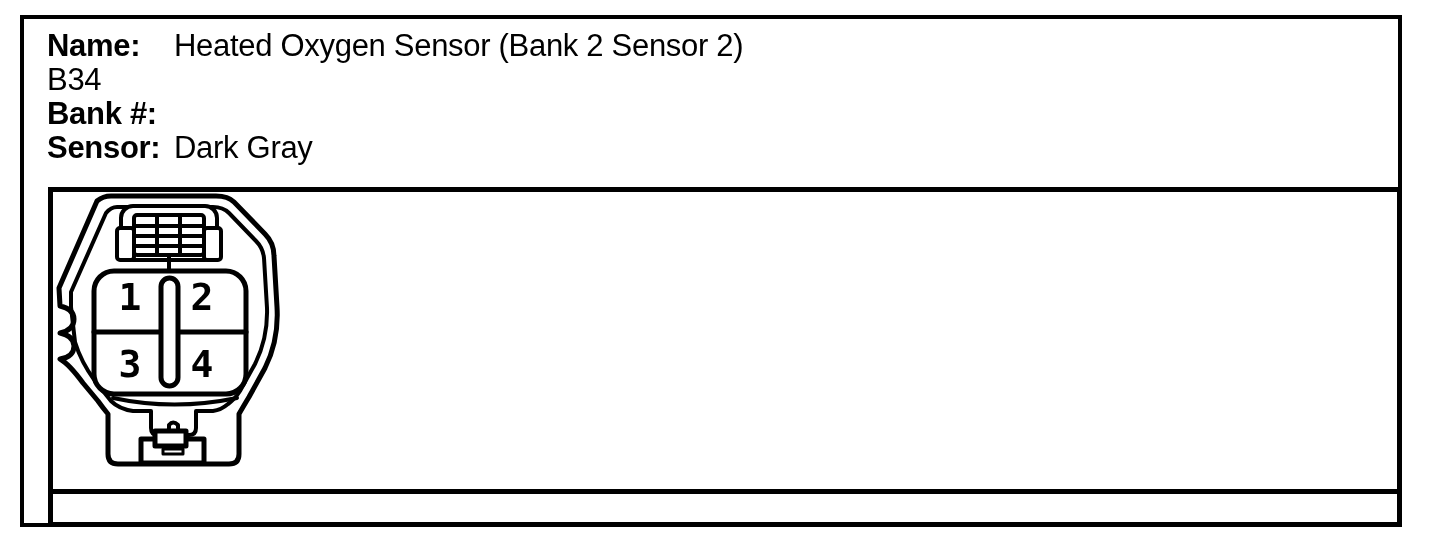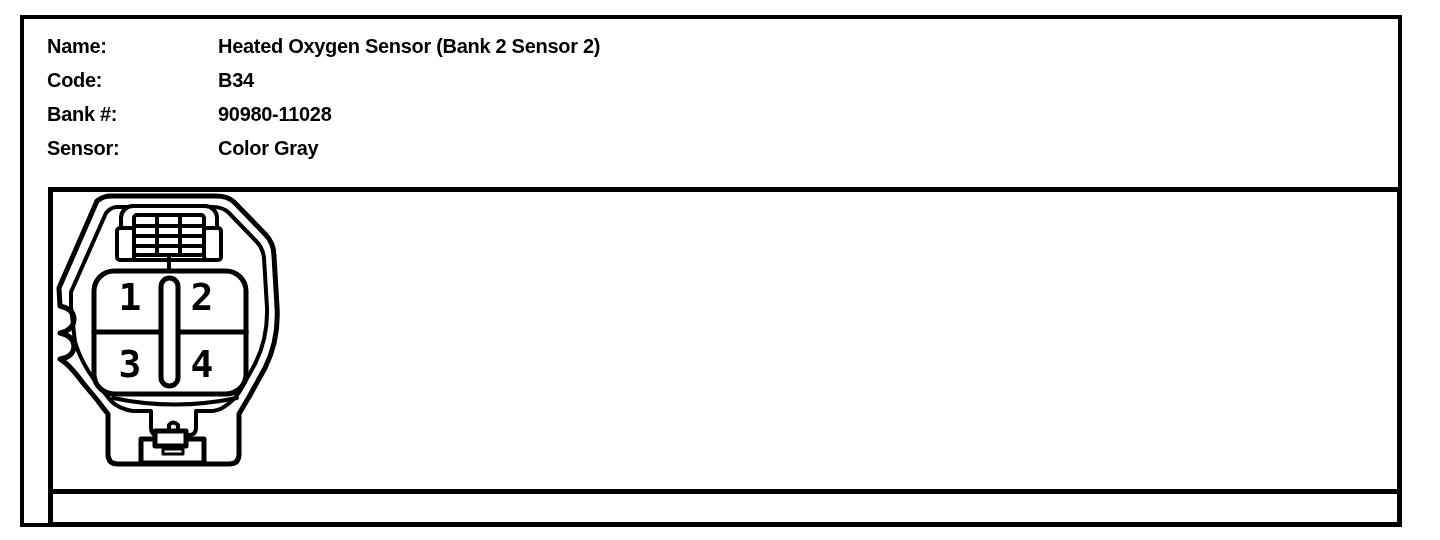--- a/index.html
+++ b/index.html
@@ -28,30 +28,29 @@
   .header-block {
     position: absolute;
     left: 23px;   
     top: 10px;
     display: flex;
     flex-direction: column;
   }
   .header-row {
     display: flex;
     line-height: 34px;
-    font-size: 20px;
+    font-size: 31px;
     letter-spacing: -0.3px;
-    gap: 44px;
   }
   .header-label {
     width: 127px;
     font-weight: bold;
   }
   .header-value {
-    font-weight: bold;
+    font-weight: normal;
   }
   .diagram-panel {
     position: absolute;
     left: 24px;   
     top: 168px;   
     width: 1354px;
     height: 340px;
     border: 5px solid #000;
     box-sizing: border-box;
     background: #fff;
@@ -88,30 +87,28 @@
 <body>
 
 <div class="page-frame">
 
   <div class="header-block">
     <div class="header-row">
       <span class="header-label">Name:</span>
       <span class="header-value">Heated Oxygen Sensor (Bank 2 Sensor 2)</span>
     </div>
     <div class="header-row">
-      <span class="header-label">Code:</span>
       <span class="header-value">B34</span>
     </div>
     <div class="header-row">
       <span class="header-label">Bank #:</span>
-      <span class="header-value">90980-11028</span>
     </div>
     <div class="header-row">
       <span class="header-label">Sensor:</span>
-      <span class="header-value">Color Gray</span>
+      <span class="header-value">Dark Gray</span>
     </div>
   </div>
 
   <div class="diagram-panel">
 
     <svg class="connector-svg" width="228" height="280" viewBox="0 0 228 280" fill="none" stroke="#000" stroke-linejoin="round" stroke-linecap="round">
 
       <path fill="#fff" stroke-width="5" d="M 58,4
                L 163,4
                Q 175,4 181,10

